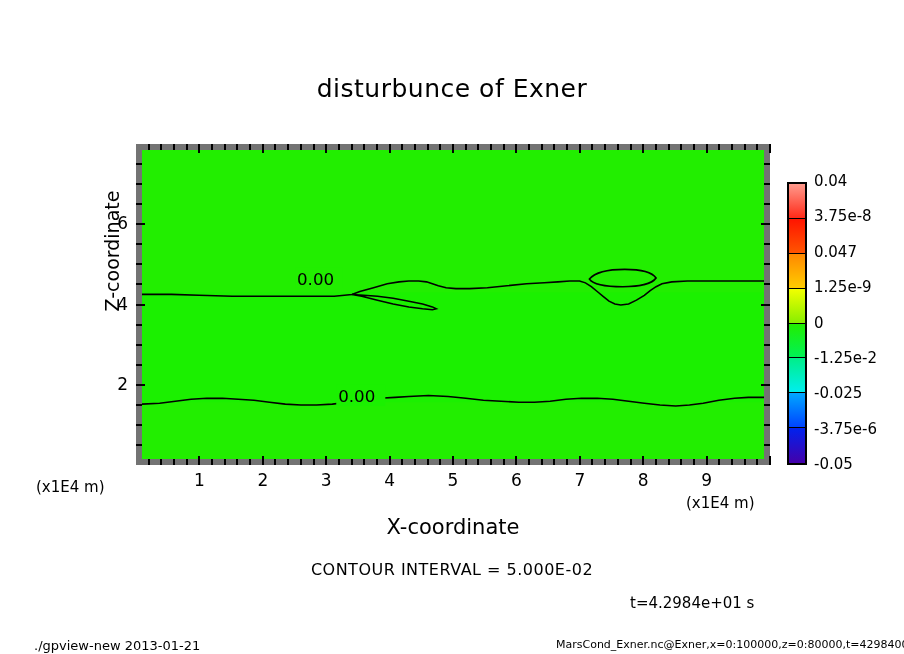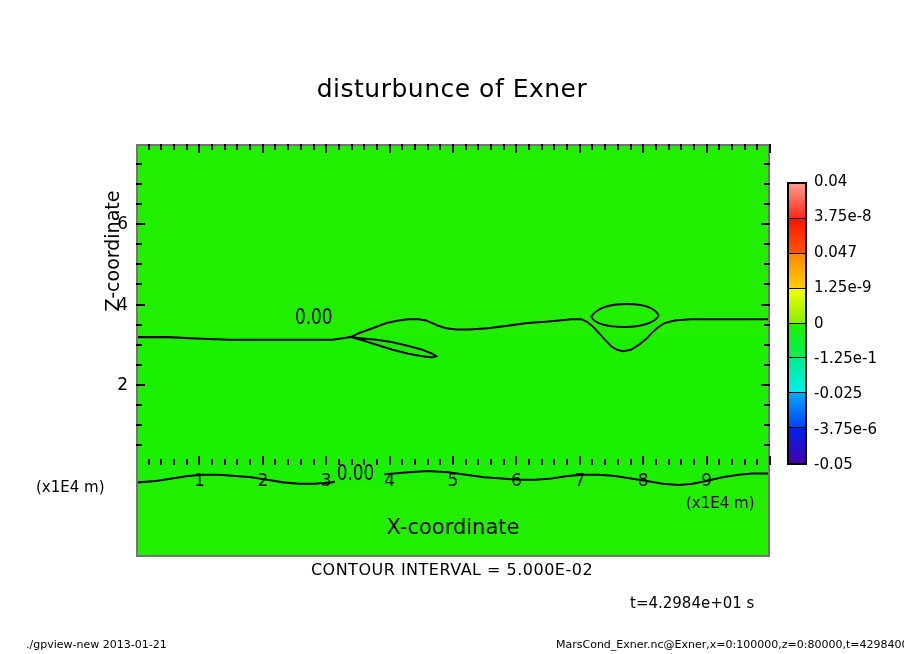--- a/index.html
+++ b/index.html
@@ -23,22 +23,22 @@
     text-align: center;
     font-size: 25px;
     letter-spacing: 0.5px;
     font-family: "DejaVu Sans", sans-serif;
     color: #000;
   }
 
   
   #plot-frame {
     left: 136px; top: 144px;
-    width: 634px; height: 413px;
-    border: 2px solid #737373;
+    width: 634px; height: 321px;
+    border: 6px solid #737373;
     box-sizing: border-box;
     background: #22ee00;
     overflow: hidden;
   }
   #plot-svg { display: block; width: 100%; height: 100%; }
 
   
   .tick { background: #000; position: absolute; }
 
   .xtick-label {
@@ -110,22 +110,22 @@
     left: 0; top: 560px; width: 904px;
     text-align: center;
     font-size: 16px;
     letter-spacing: 0.5px;
   }
   #time-stamp {
     left: 630px; top: 594px;
     font-size: 15px;
   }
   #footer-left {
-    left: 26px; top: 638px;
-    font-size: 11px;
+    left: 34px; top: 638px;
+    font-size: 13px;
   }
   #footer-right {
     left: 556px; top: 638px;
     font-size: 11px;
   }
   .contour-path {
     fill: none;
     stroke: #000000;
     stroke-width: 1.6;
   }
@@ -341,21 +341,21 @@
     <div class="cb-band" style="background: linear-gradient(rgb(0, 238, 136), rgb(0, 238, 238));"></div>
     <div class="cb-band" style="background: linear-gradient(rgb(0, 168, 255), rgb(0, 68, 255));"></div>
     <div class="cb-band" style="background: linear-gradient(rgb(0, 34, 238), rgb(68, 0, 170));"></div>
   </div>
 <div id="colorbar-labels">
     <div class="cb-label" style="top: 172px;">0.04</div>
     <div class="cb-label" style="top: 207.375px;">3.75e-8</div>
     <div class="cb-label" style="top: 242.75px;">0.047</div>
     <div class="cb-label" style="top: 278.125px;">1.25e-9</div>
     <div class="cb-label" style="top: 313.5px;">0</div>
-    <div class="cb-label" style="top: 348.875px;">-1.25e-1</div>
+    <div class="cb-label" style="top: 348.875px;">-1.25e-2</div>
     <div class="cb-label" style="top: 384.25px;">-0.025</div>
     <div class="cb-label" style="top: 419.625px;">-3.75e-6</div>
     <div class="cb-label" style="top: 455px;">-0.05</div>
   </div>
 
 <div class="abs" id="contour-interval">CONTOUR INTERVAL = 5.000E-02</div>
 <div class="abs" id="time-stamp">t=4.2984e+01 s</div>
 <div class="abs" id="footer-left">./gpview-new  2013-01-21</div>
 <div class="abs" id="footer-right">MarsCond_Exner.nc@Exner,x=0:100000,z=0:80000,t=4298400</div>
 

